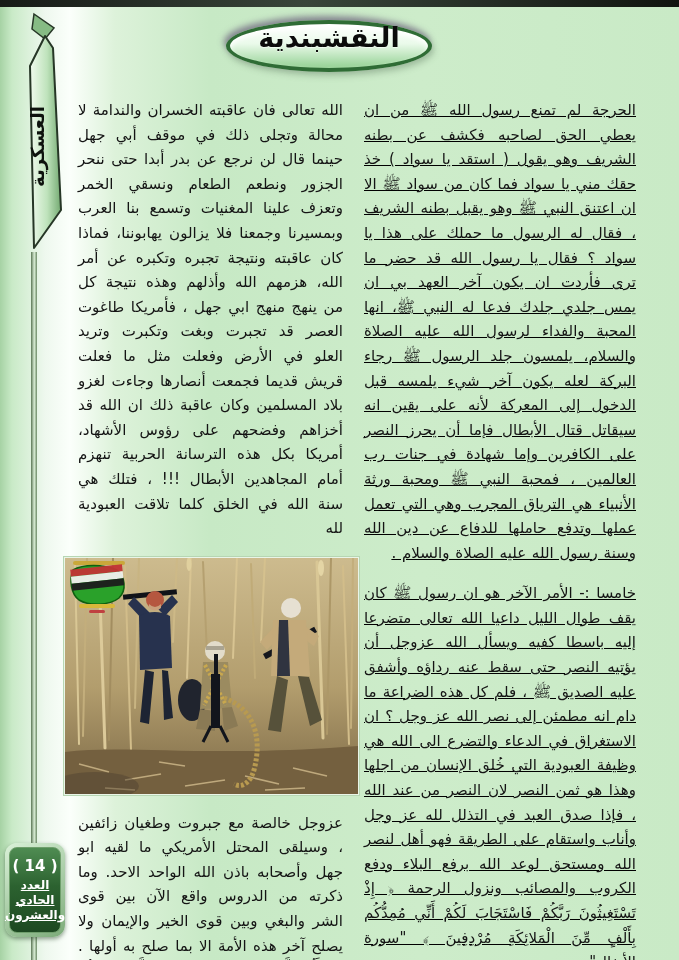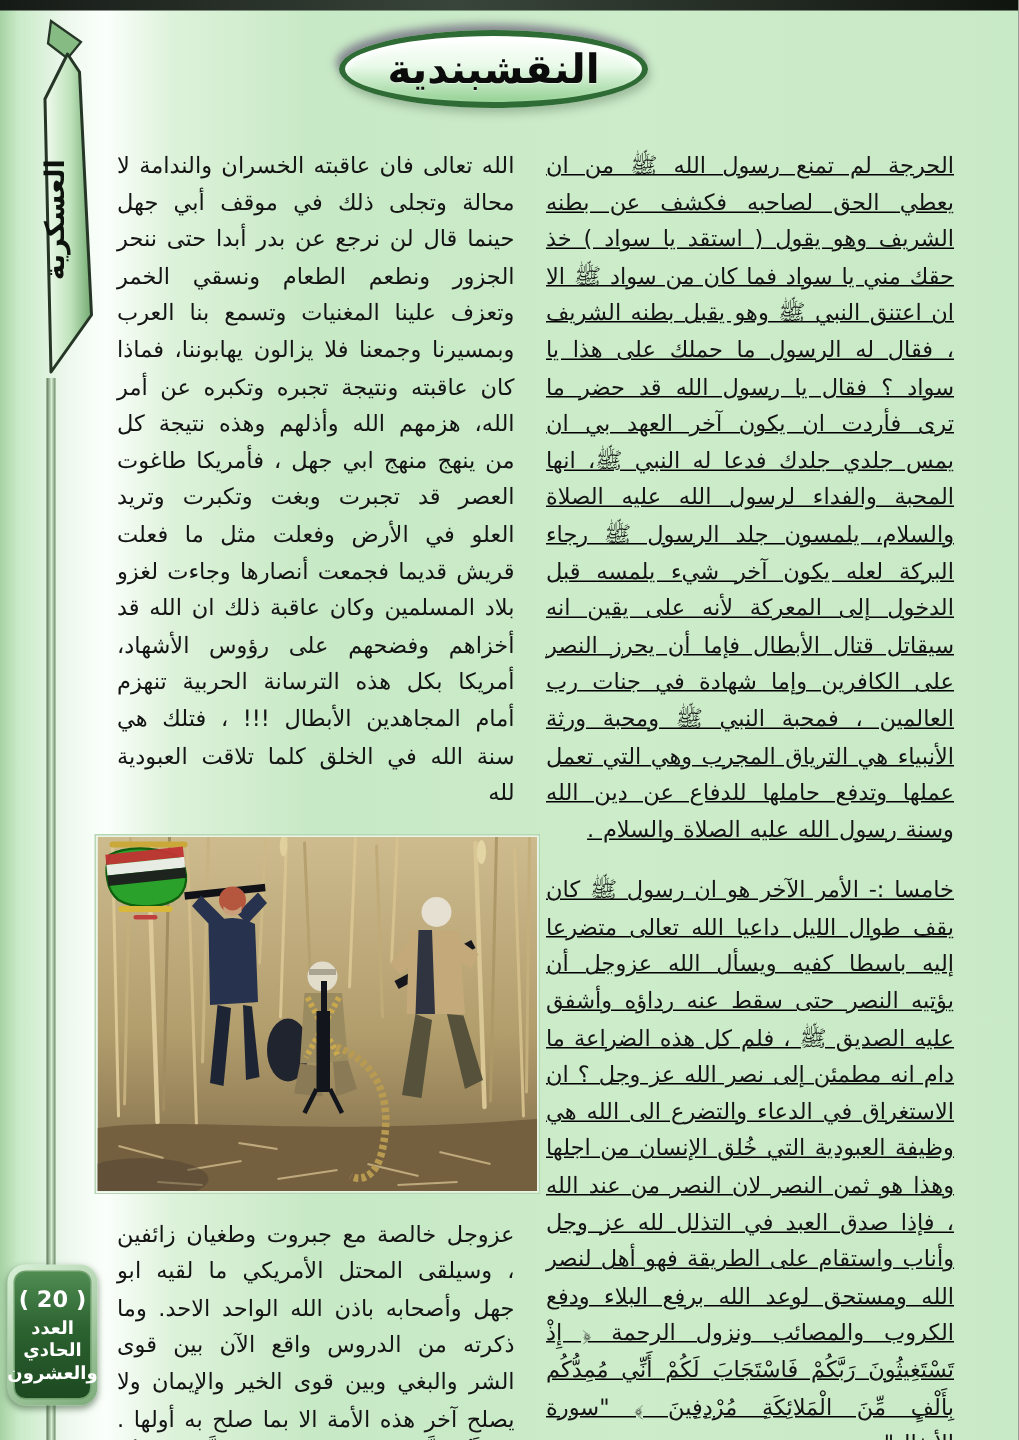--- a/index.html
+++ b/index.html
@@ -10,21 +10,21 @@
   }
   .top-strip{position:absolute;left:0;top:0;width:679px;height:7px;
     background:linear-gradient(90deg,#161a16,#39453a 45%,#10140f);}
   
   .title-oval{
     position:absolute;left:226px;top:20px;width:198px;height:44px;
     border-radius:50%;
     background:linear-gradient(180deg,#ffffff 0%,#eafaea 45%,#94d193 100%);
     border:4px solid #2f6c35;
     box-shadow:-2px -4px 6px rgba(110,100,125,.75), 2px 4px 6px rgba(110,140,110,.45), inset 0 3px 5px #ffffff;
-    display:flex;align-items:center;justify-content:center;
+    display:flex;justify-content:center;
   }
   .title-text{font-size:27px;font-weight:bold;color:#0b0b0b;direction:rtl;line-height:1;
     text-shadow:0 1px 0 rgba(255,255,255,.5);}
   
   .sword-wrap{position:absolute;left:4px;top:8px;width:64px;height:252px;}
   .sword-label{
     position:absolute;left:-27px;top:128px;width:120px;text-align:center;
     transform:rotate(-90deg);font-size:18px;font-weight:bold;color:#0d120d;direction:rtl;
   }
   .rod{position:absolute;left:31px;top:252px;width:6px;height:708px;
@@ -38,21 +38,21 @@
   }
   .issue-badge-inner{
     width:100%;height:100%;border-radius:8px;box-sizing:border-box;
     background:linear-gradient(180deg,#4f8c52 0%,#2c6230 45%,#1d4921 100%);
     border:1px solid #6f9f6c;
     display:flex;flex-direction:column;align-items:center;justify-content:center;
     color:#ffffff;
   }
   .issue-number{font-size:15px;font-weight:bold;margin-bottom:3px;direction:rtl;}
   .issue-label{font-size:12px;font-weight:bold;line-height:15px;text-align:center;
-    white-space:pre-line;direction:rtl;}
+    white-space:pre-line;direction:rtl;text-decoration:underline;}
   
   .col{position:absolute;top:82px;}
   .col p{
     margin:16px;direction:rtl;text-align:justify;color:#141414;
     font-size:15px;line-height:24.6px;word-spacing:1px;
   }
   .col-right{left:348px;width:304px;text-decoration:underline;}
   .col-left{left:62px;width:297px;}
   .photo-frame{
     width:293px;height:236px;margin:5px 0 7px 2px;
@@ -83,21 +83,21 @@
       <path d="M30,6 L50,20 L41,31 L28,21 Z" fill="#86bb84" stroke="#263626" stroke-width="1.5"></path>
       <path d="M26,58 L41,28 L49,40 L57,202 L30,240 Z" fill="url(#bladeGrad)" stroke="#263626" stroke-width="2" stroke-linejoin="round"></path>
     </svg>
     <div class="sword-label">العسكرية</div>
   </div>
 
   <div class="rod"></div>
 
   <div class="issue-badge">
     <div class="issue-badge-inner">
-      <div class="issue-number">( 20 )</div>
+      <div class="issue-number">( 14 )</div>
       <div class="issue-label">العدد
 الحادي
 والعشرون</div>
     </div>
   </div>
 
   <div class="col col-right">
     <p>الحرجة لم تمنع رسول الله ﷺ من ان يعطي الحق لصاحبه فكشف عن بطنه الشريف وهو يقول ( استقد يا سواد ) خذ حقك مني يا سواد فما كان من سواد ﷺ الا ان اعتنق النبي ﷺ وهو يقبل بطنه الشريف ، فقال له الرسول ما حملك على هذا يا سواد ؟ فقال يا رسول الله قد حضر ما ترى فأردت ان يكون آخر العهد بي ان يمس جلدي جلدك فدعا له النبي ﷺ، انها المحبة والفداء لرسول الله عليه الصلاة والسلام، يلمسون جلد الرسول ﷺ رجاء البركة لعله يكون آخر شيء يلمسه قبل الدخول إلى المعركة لأنه على يقين انه سيقاتل قتال الأبطال فإما أن يحرز النصر على الكافرين وإما شهادة في جنات رب العالمين ، فمحبة النبي ﷺ ومحبة ورثة الأنبياء هي الترياق المجرب وهي التي تعمل عملها وتدفع حاملها للدفاع عن دين الله وسنة رسول الله عليه الصلاة والسلام .</p>
     <p>خامسا :-  الأمر الآخر هو ان رسول ﷺ كان يقف طوال الليل داعيا الله تعالى متضرعا إليه باسطا كفيه ويسأل الله عزوجل أن يؤتيه النصر حتى سقط عنه رداؤه وأشفق عليه الصديق ﷺ ، فلم كل هذه الضراعة ما دام انه مطمئن إلى نصر الله عز وجل ؟  ان الاستغراق في الدعاء والتضرع الى الله هي وظيفة العبودية التي خُلق الإنسان من اجلها وهذا هو ثمن النصر لان النصر من عند الله ، فإذا صدق العبد في التذلل لله عز وجل وأناب واستقام على الطريقة فهو أهل لنصر الله ومستحق لوعد الله برفع البلاء ودفع الكروب والمصائب ونزول الرحمة ﴿ إِذْ تَسْتَغِيثُونَ رَبَّكُمْ فَاسْتَجَابَ لَكُمْ أَنِّي مُمِدُّكُم بِأَلْفٍ مِّنَ الْمَلائِكَةِ مُرْدِفِينَ ﴾ "سورة الأنفال".</p>
     <p>أما الرسول والتكبر والطغيان والعصيان لأمر</p>

